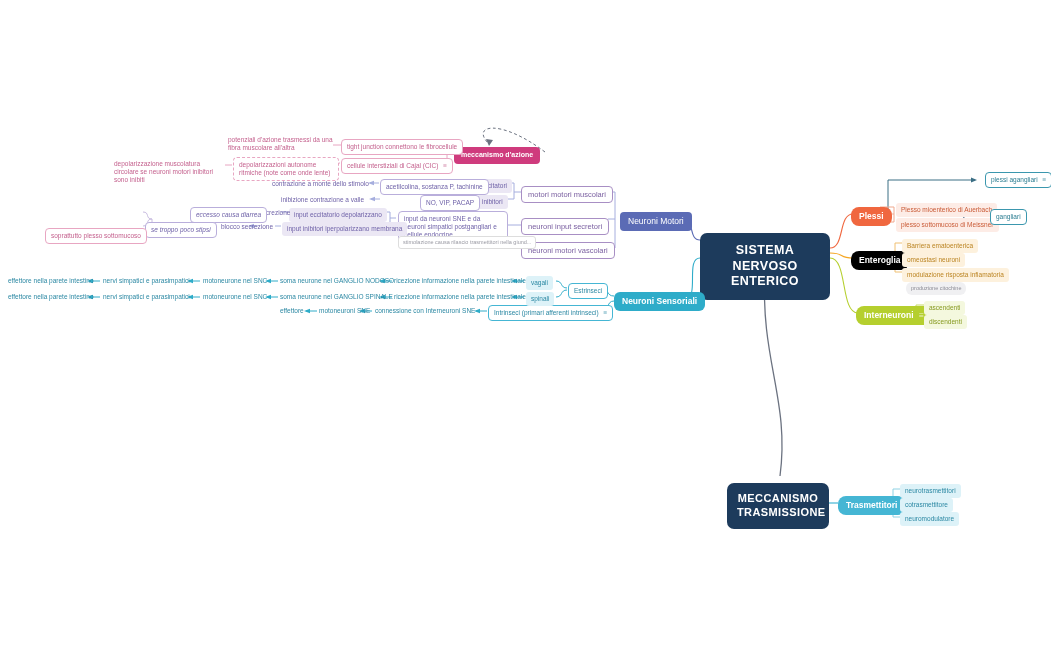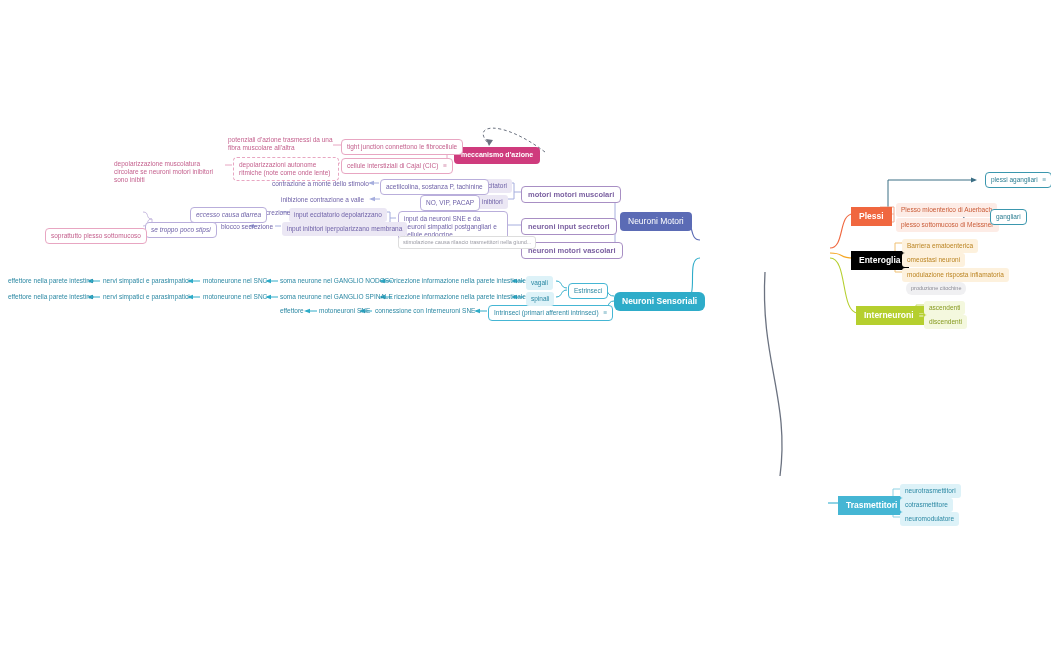--- a/index.html
+++ b/index.html
@@ -8,21 +8,21 @@
   #canvas{position:absolute;left:0;top:0;width:1051px;height:650px;}
   svg.wires{position:absolute;left:0;top:0;width:1051px;height:650px;pointer-events:none;}
   .node{position:absolute;box-sizing:border-box;white-space:nowrap;line-height:1.25;}
 
   
   .central{background:#1d3b5c;color:#ffffff;border-radius:7px;
            font-size:12.5px;font-weight:700;letter-spacing:.4px;
            text-align:center;padding:10px 14px;white-space:normal;}
 
   
-  .pill{border-radius:0;font-size:8.5px;font-weight:700;padding:4px 8px;color:#fff;}
+  .pill{border-radius:8px;font-size:8.5px;font-weight:700;padding:4px 8px;color:#fff;}
   .pill-plessi{background:#f0673f;}
   .pill-entero{background:#000000;}
   .pill-inter{background:#b5cf2e;}
   .pill-trasm{background:#45b6d4;}
 
   .leaf{border-radius:3px;font-size:6.5px;padding:3px 5px;box-sizing:border-box;}
   .leaf-orange{background:#fdece6;color:#c95a36;}
   .leaf-amber{background:#fdf1dd;color:#bb8422;}
   .leaf-lime{background:#f4f8de;color:#86991f;}
   .leaf-cyan{background:#ddf2f8;color:#2b88a3;}
@@ -32,21 +32,21 @@
 
   
   .pill-motori{background:#5b6bb5;color:#fff;border-radius:4px;font-size:8.5px;
                font-weight:400;padding:4px 8px;}
   .pill-sens{background:#2eacc9;color:#fff;border-radius:4px;font-size:8.5px;
              font-weight:700;padding:4px 8px;}
   .pill-mecc{background:#cf3b7d;color:#fff;border-radius:4px;font-size:7px;
              font-weight:700;padding:4px 7px;}
 
   .leaf-purple-out{background:#fff;border:1px solid #a88fc4;color:#7a5fa0;
-                   border-radius:4px;font-size:7.5px;font-weight:700;padding:3px 6px;}
+                   border-radius:4px;font-size:7.5px;font-weight:400;padding:3px 6px;}
   .leaf-violet{background:#ebe7f4;color:#6f62a8;border-radius:3px;font-size:6.5px;padding:3px 5px;}
   .leaf-violet-out{background:#fff;border:1px solid #b9aedb;color:#6f62a8;
                    border-radius:4px;font-size:6.5px;padding:3px 5px;}
   .leaf-pink-out{background:#fff;border:1px solid #e8a6c2;color:#c4608d;
                  border-radius:4px;font-size:6.5px;padding:3px 5px;}
   .leaf-pink-dash{background:#fff;border:1px dashed #e8a6c2;color:#c4608d;
                   border-radius:4px;font-size:6.5px;padding:3px 5px;white-space:normal;}
   .plain{color:#6a6a75;font-size:6.5px;background:transparent;white-space:normal;}
   .plain-pink{color:#c4608d;}
   .plain-cyan{color:#2b88a3;font-size:6.5px;}
@@ -164,21 +164,27 @@
     <path d="M601 311 C 610 311 606 301 614 301" stroke="#2eacc9" fill="none" stroke-width="1"></path>
 
     <path d="M487 311 L 476 311" stroke="#2eacc9" fill="none" stroke-width="1"></path>
     <polygon points="474,311 480,308.8 480,313.2" fill="#2eacc9"></polygon>
     <path d="M372 311 L 361 311" stroke="#2eacc9" fill="none" stroke-width="1"></path>
     <polygon points="359,311 365,308.8 365,313.2" fill="#2eacc9"></polygon>
     <path d="M317 311 L 306 311" stroke="#2eacc9" fill="none" stroke-width="1"></path>
     <polygon points="304,311 310,308.8 310,313.2" fill="#2eacc9"></polygon>
   </svg>
 
-
+  <div class="node central" style="left:700px;top:233px;width:130px;">
+    <span>SISTEMA NERVOSO ENTERICO</span>
+  </div>
+
+  <div class="node central" style="left:727px;top:483px;width:102px;font-size:11px;padding:9px 10px;">
+    <span>MECCANISMO TRASMISSIONE</span>
+  </div>
 
   <div class="node pill pill-plessi" style="left:851px;top:207px;">
     <span>Plessi</span>
   </div>
   <div class="node leaf leaf-orange" style="left:896px;top:203px;">
     <span>Plesso mioenterico di Auerbach</span>
   </div>
   <div class="node leaf leaf-orange" style="left:896px;top:218px;">
     <span>plesso sottomucoso di Meissner</span>
   </div>

